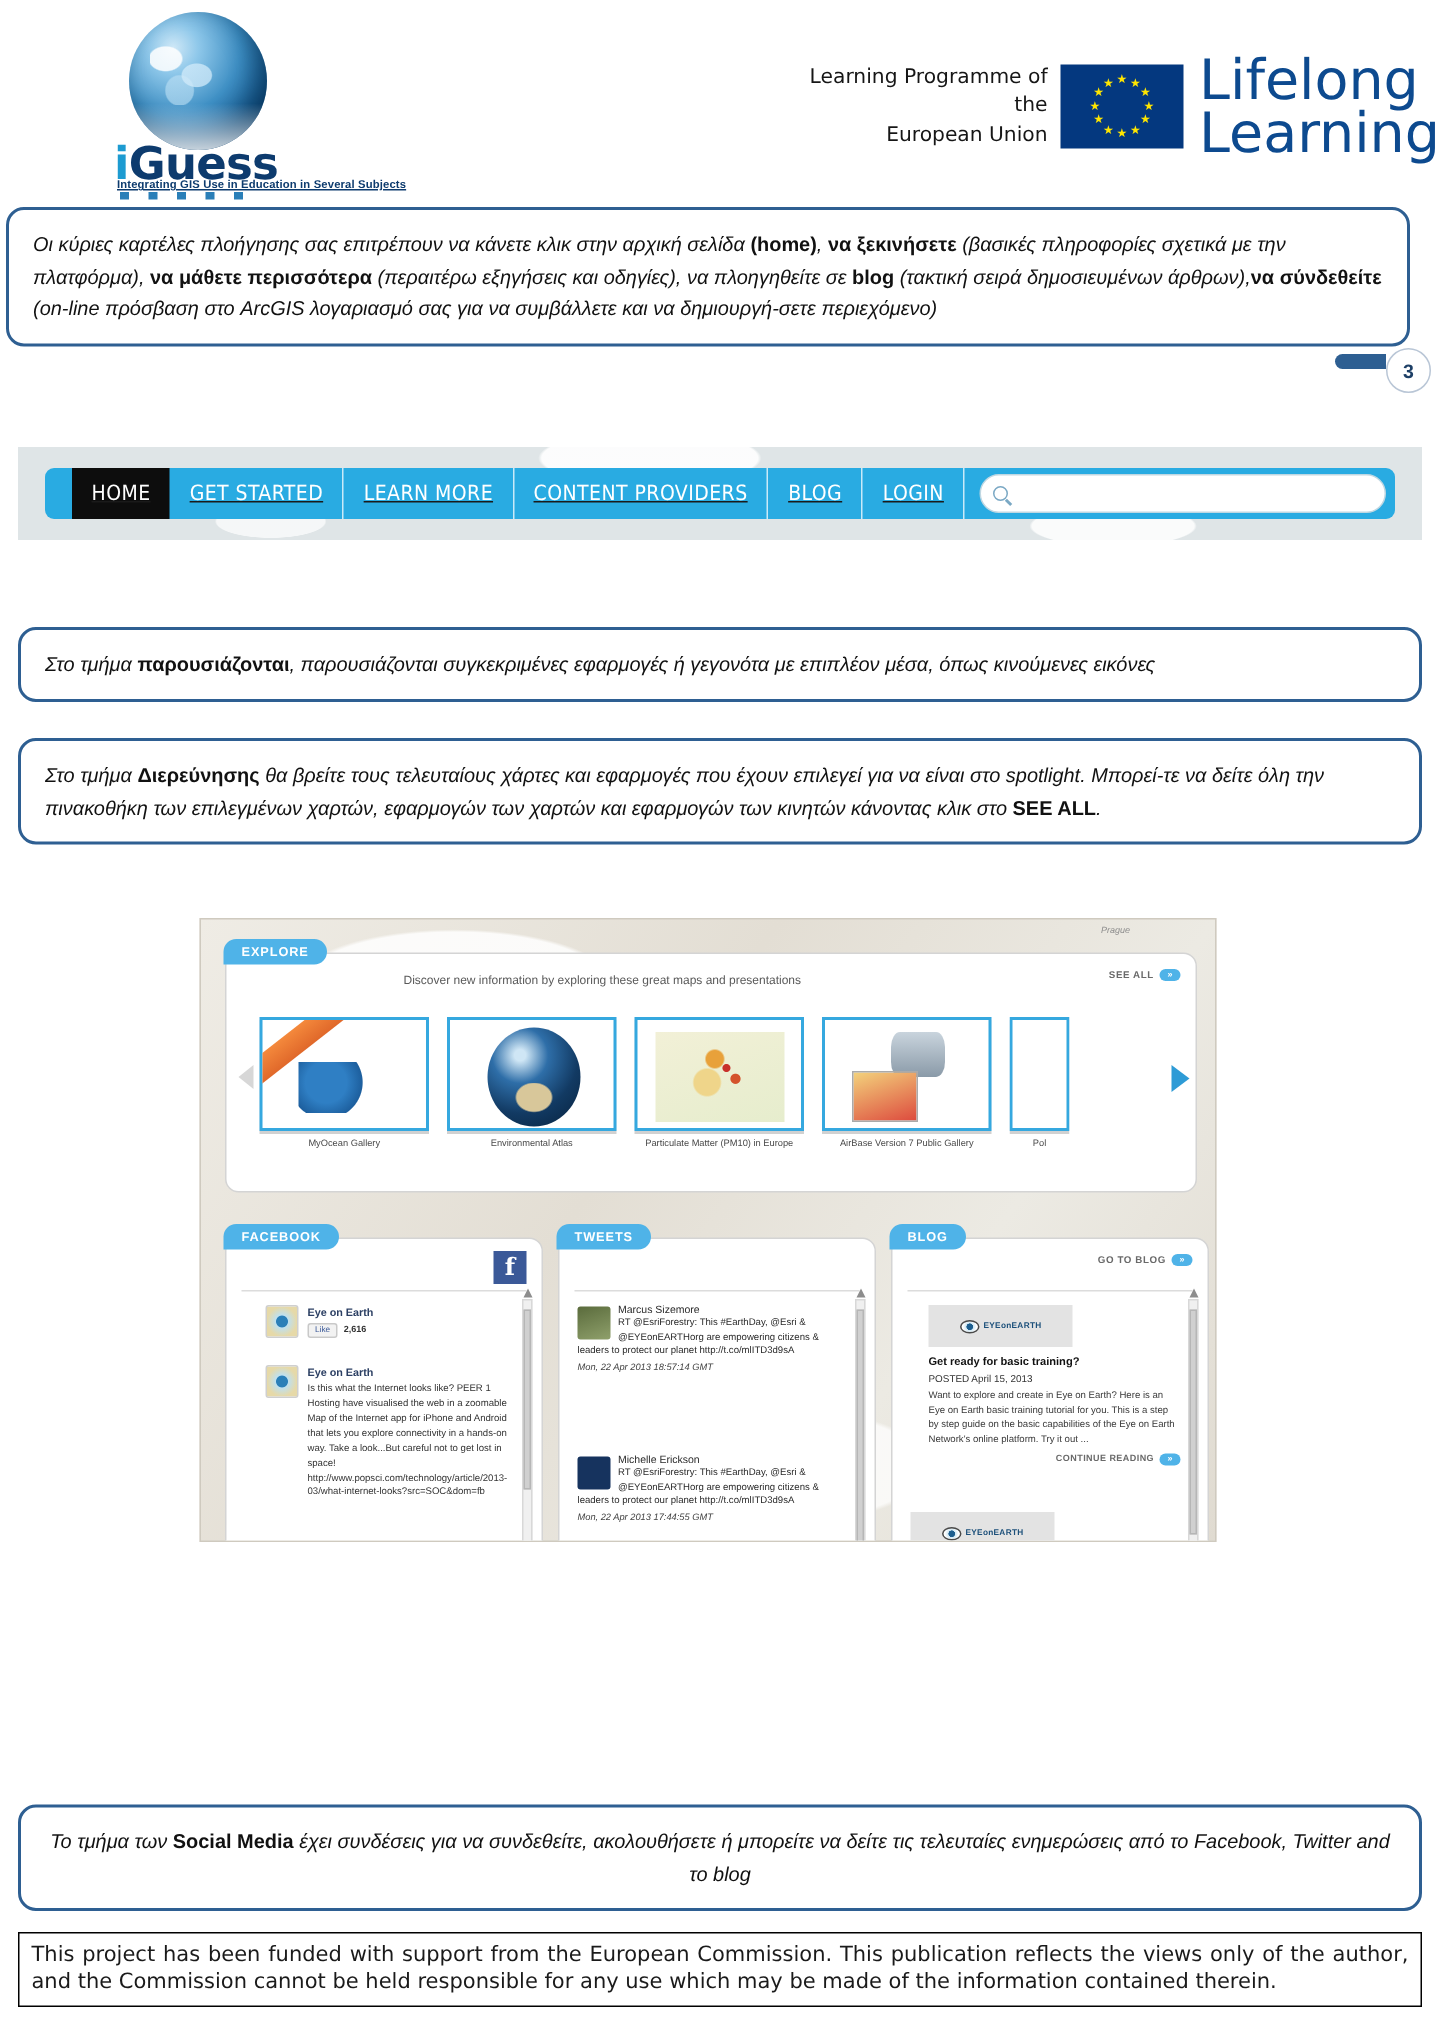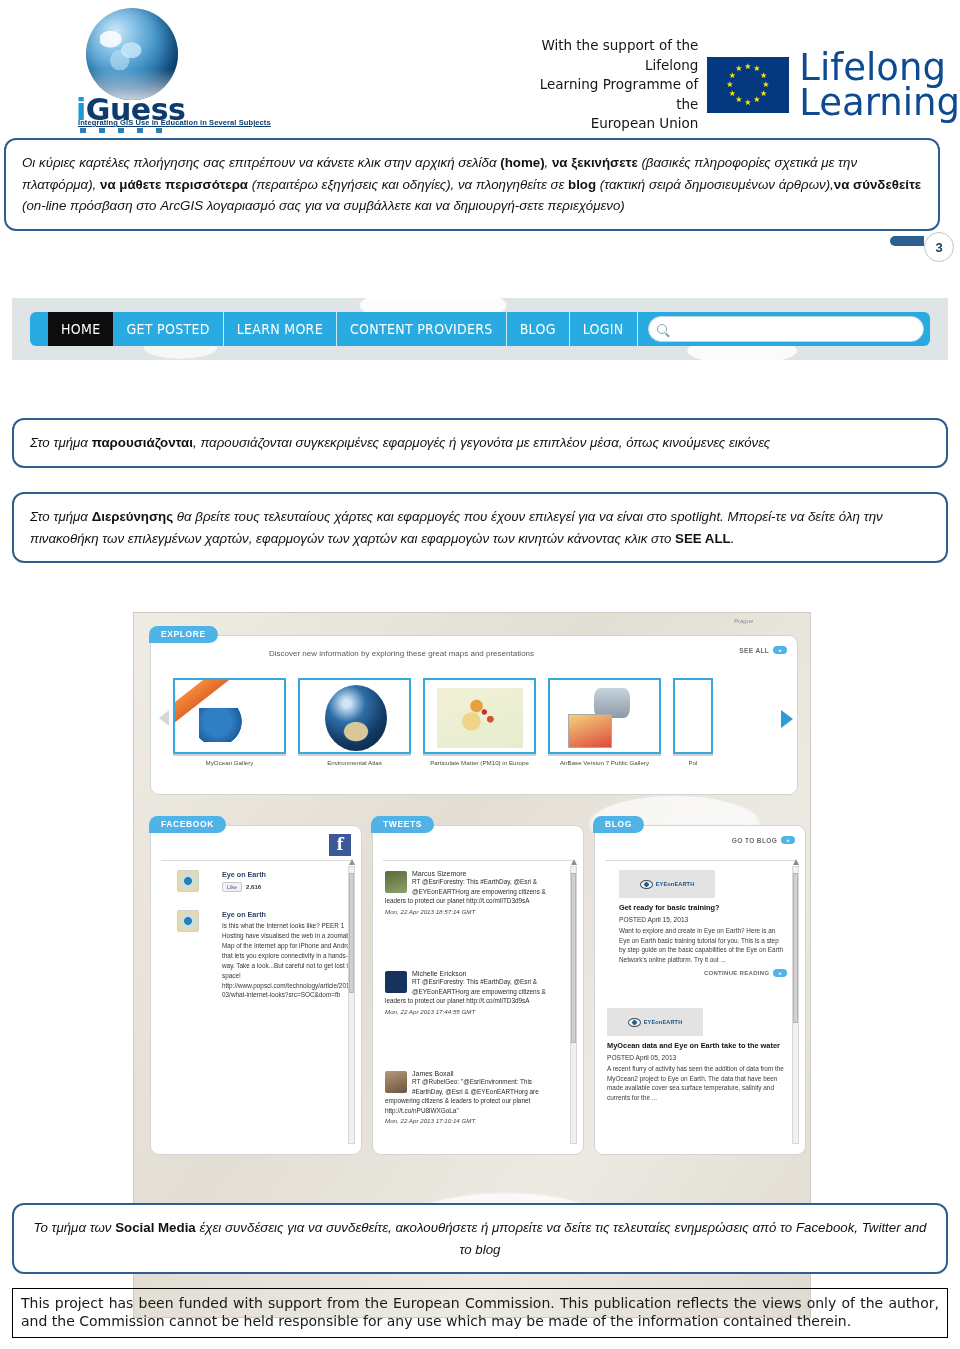--- a/index.html
+++ b/index.html
@@ -84,21 +84,21 @@
     position:absolute; left:12px; top:298px; width:936px; height:62px;
     background:#dfe5e7;
     background-image:
       radial-gradient(ellipse 120px 30px at 45% 12%, rgba(255,255,255,.9) 0 60%, transparent 62%),
       radial-gradient(ellipse 90px 22px at 78% 85%, rgba(255,255,255,.85) 0 60%, transparent 62%),
       radial-gradient(ellipse 60px 18px at 18% 80%, rgba(255,255,255,.7) 0 60%, transparent 62%);
     overflow:hidden;
   }
   .navbar {
     position:absolute; left:18px; top:14px; right:18px; height:34px;
-    background:#29ABE2; border-radius:6px; display:flex; align-items:stretch;
+    background:#29ABE2; border-radius:6px; display:flex; align-items:stretch;text-decoration:underline;
   }
   .nav-pad { width:18px; }
   .nav-item {
     display:flex; align-items:center; justify-content:center; padding:0 13px;
     color:#ffffff; font-size:14px; letter-spacing:.3px;
     font-family:"DejaVu Sans Condensed","DejaVu Sans", sans-serif;
     border-right:1px solid rgba(255,255,255,.75);
     white-space:nowrap;
   }
   .nav-item.active { background:#0d0d0d; color:#fff; border-right:none; }
@@ -106,21 +106,21 @@
     flex:1; display:flex; align-items:center; margin:4px 6px 4px 10px;
     background:#fff; border:1px solid #bfd7e2; border-radius:14px; padding:0 8px;
   }
   .nav-search .mag { width:10px; height:10px; border:1.6px solid #7aa8c4; border-radius:50%;
     position:relative; display:inline-block; }
   .nav-search .mag:after { content:""; position:absolute; right:-4px; bottom:-3px; width:5px;
     height:1.6px; background:#7aa8c4; transform:rotate(45deg); }
 
   
   .siteshot {
-    position:absolute; left:133px; top:612px; width:678px; height:706px;
+    position:absolute; left:133px; top:612px; width:678px; height:416px;
     background:#e9e6df;
     background-image:
       radial-gradient(ellipse 180px 60px at 25% 10%, rgba(255,255,255,.85) 0 55%, transparent 58%),
       radial-gradient(ellipse 150px 50px at 80% 30%, rgba(255,255,255,.7) 0 55%, transparent 58%),
       radial-gradient(ellipse 200px 70px at 55% 88%, rgba(255,255,255,.75) 0 55%, transparent 58%),
       linear-gradient(125deg, #efece5 0%, #e3ded4 40%, #eceae3 70%, #e0dbd1 100%);
     border:1px solid #cfcabf; overflow:hidden; font-size:6px;
   }
   .map-label { position:absolute; color:#8c8c8c; font-size:6px; font-style:italic; }
 
@@ -174,21 +174,21 @@
   
   #fb { left:16px; top:212px; width:212px; height:330px; }
   #tw { left:238px; top:212px; width:212px; height:330px; }
   #bl { left:460px; top:212px; width:212px; height:330px; }
 
   .fb-icon { position:absolute; right:10px; top:8px; width:22px; height:22px; background:#3b5998;
     color:#fff; font-weight:bold; font-size:16px; text-align:center; line-height:22px;
     font-family:"DejaVu Serif", serif; }
   .panel-rule { position:absolute; left:10px; right:10px; top:34px; border-top:1px solid #dcdcdc; }
 
-  .fb-post { position:absolute; left:12px; right:12px; display:flex; gap:23px;padding-left:14px; }
+  .fb-post { position:absolute; left:12px; right:12px; display:flex; gap:6px;padding-left:14px; }
   .fb-av { width:22px; height:22px; flex:0 0 auto; background:
       radial-gradient(circle at 50% 50%, #2a7fb8 0 26%, #bfe0ef 30%, #e6d9a8 70%);
     border:1px solid #cfcfcf; border-radius:2px; }
   .fb-name { font-size:7.2px; font-weight:bold; color:#2b3f63; }
   .like-row { display:flex; align-items:center; gap:4px; margin-top:3px; }
   .like-btn { border:1px solid #c9c9c9; background:#f2f2f2; font-size:5.5px; padding:1px 4px;
     color:#3b5998; border-radius:2px; }
   .like-count { font-size:6px; font-weight:bold; color:#333; }
   .fb-body { font-size:6.4px; line-height:1.55; color:#333; margin-top:2px; }
 
@@ -233,21 +233,20 @@
         <span></span>
         <span></span>
         <span></span>
         <span></span>
         <span></span>
       </div>
   </div>
 
   <div class="eu-block">
     <div class="eu-text">
-      <div>With the support of the Lifelong</div>
       <div>Learning Programme of the</div>
       <div>European Union</div>
     </div>
     <div class="eu-flag" id="eu-flag">
         <span class="eu-star" style="left: 37px; top: 6px;">★</span>
         <span class="eu-star" style="left: 46px; top: 8.41154px;">★</span>
         <span class="eu-star" style="left: 52.5885px; top: 15px;">★</span>
         <span class="eu-star" style="left: 55px; top: 24px;">★</span>
         <span class="eu-star" style="left: 52.5885px; top: 33px;">★</span>
         <span class="eu-star" style="left: 46px; top: 39.5885px;">★</span>
@@ -268,21 +267,21 @@
 <div class="callout" id="box-intro">
   <span>Οι κύριες καρτέλες πλοήγησης σας επιτρέπουν να κάνετε κλικ στην αρχική σελίδα </span><b>(home)</b><span>, </span><b>να ξεκινήσετε</b><span> (βασικές πληροφορίες σχετικά με την πλατφόρμα), </span><b>να μάθετε  περισσότερα</b><span> (περαιτέρω εξηγήσεις και οδηγίες), να πλοηγηθείτε σε  </span><b>blog</b><span> (τακτική σειρά δημοσιευμένων άρθρων),</span><b>να  σύνδεθείτε</b><span> (on-line πρόσβαση στο ArcGIS λογαριασμό σας για να συμβάλλετε και να δημιουργή-σετε περιεχόμενο)</span>
 </div>
 <div class="badge-tail"></div>
 <div class="page-badge">3</div>
 
 <div class="navshot">
   <div class="navbar">
     <div class="nav-pad"></div>
     <div class="nav-item active">HOME</div>
-    <div class="nav-item">GET POSTED</div>
+    <div class="nav-item">GET STARTED</div>
     <div class="nav-item">LEARN MORE</div>
     <div class="nav-item">CONTENT PROVIDERS</div>
     <div class="nav-item">BLOG</div>
     <div class="nav-item">LOGIN</div>
     <div class="nav-search" title="">
       <span class="mag"></span>
     </div>
   </div>
 </div>
 

